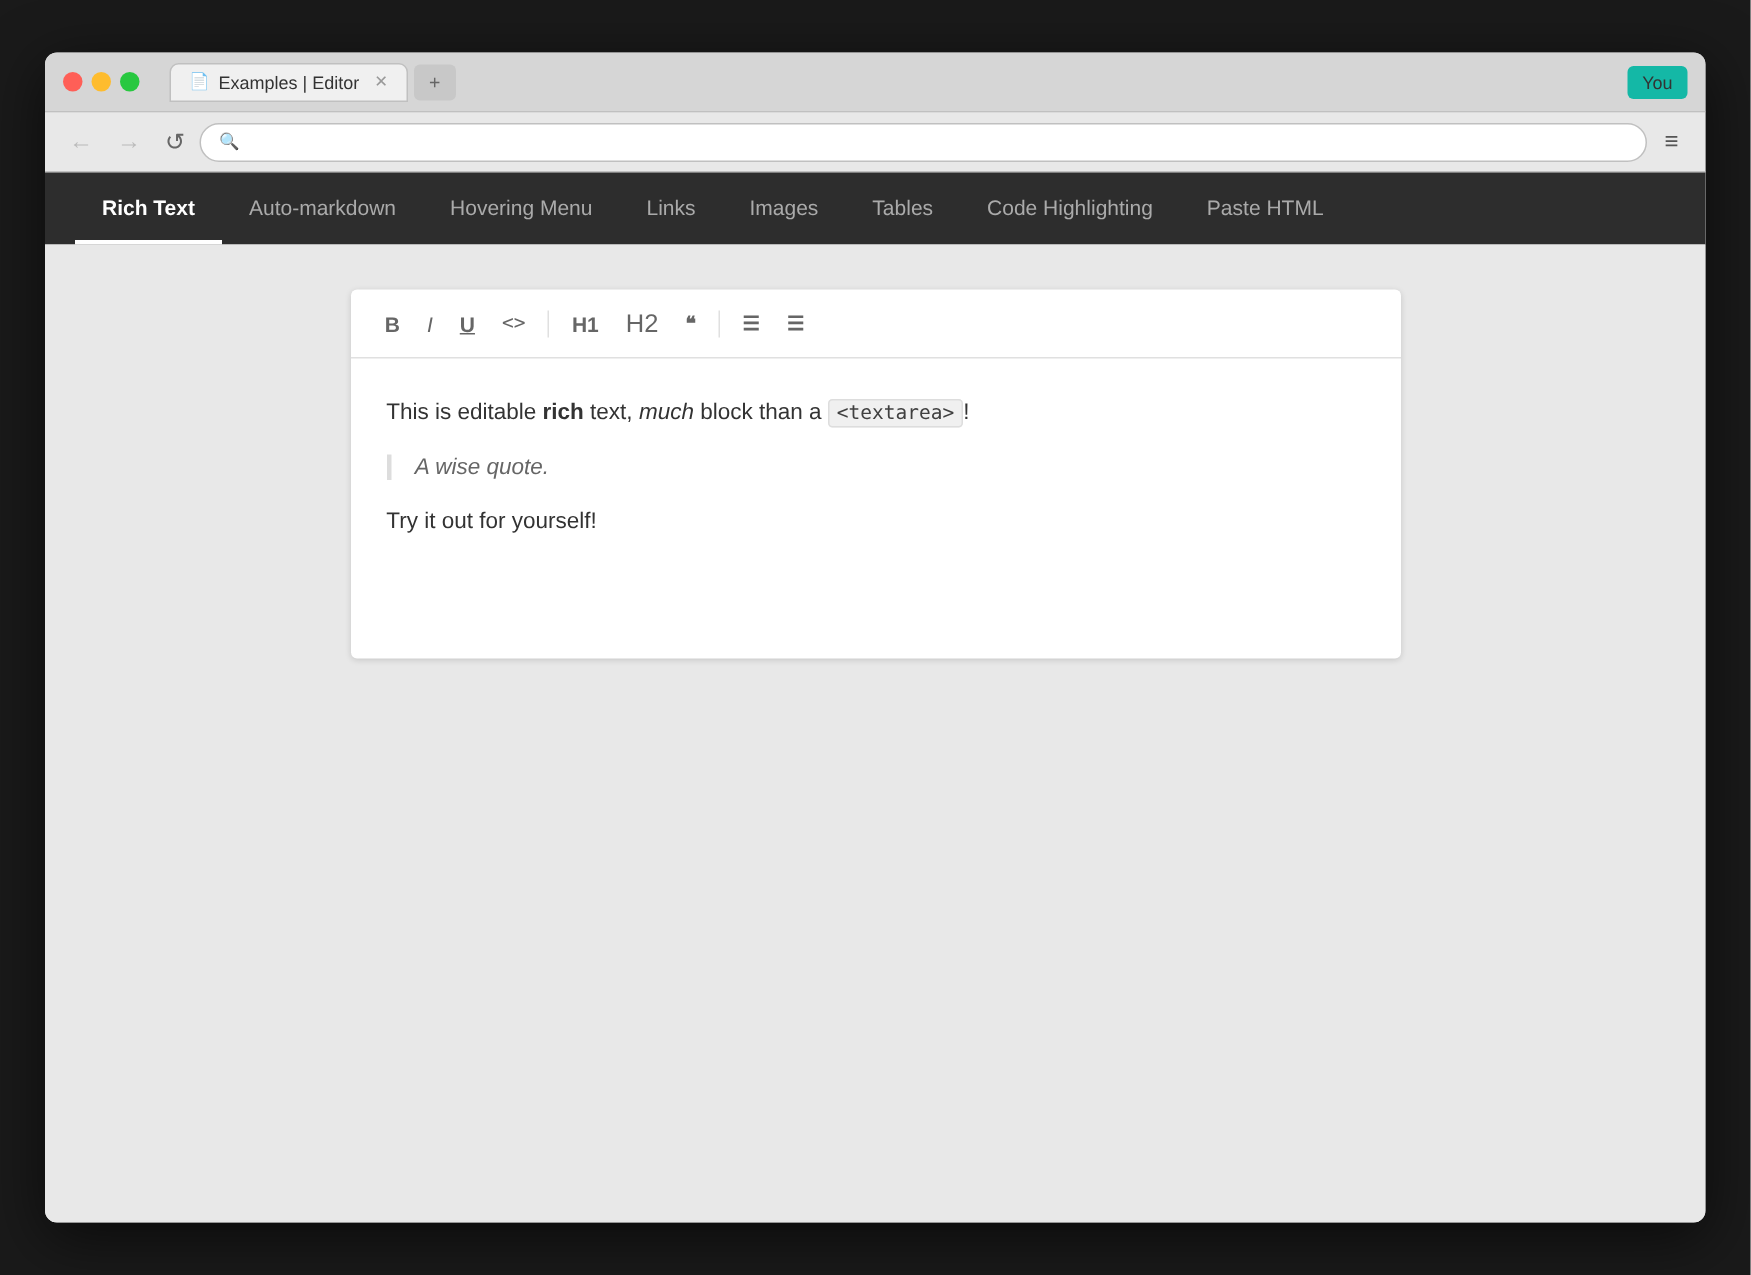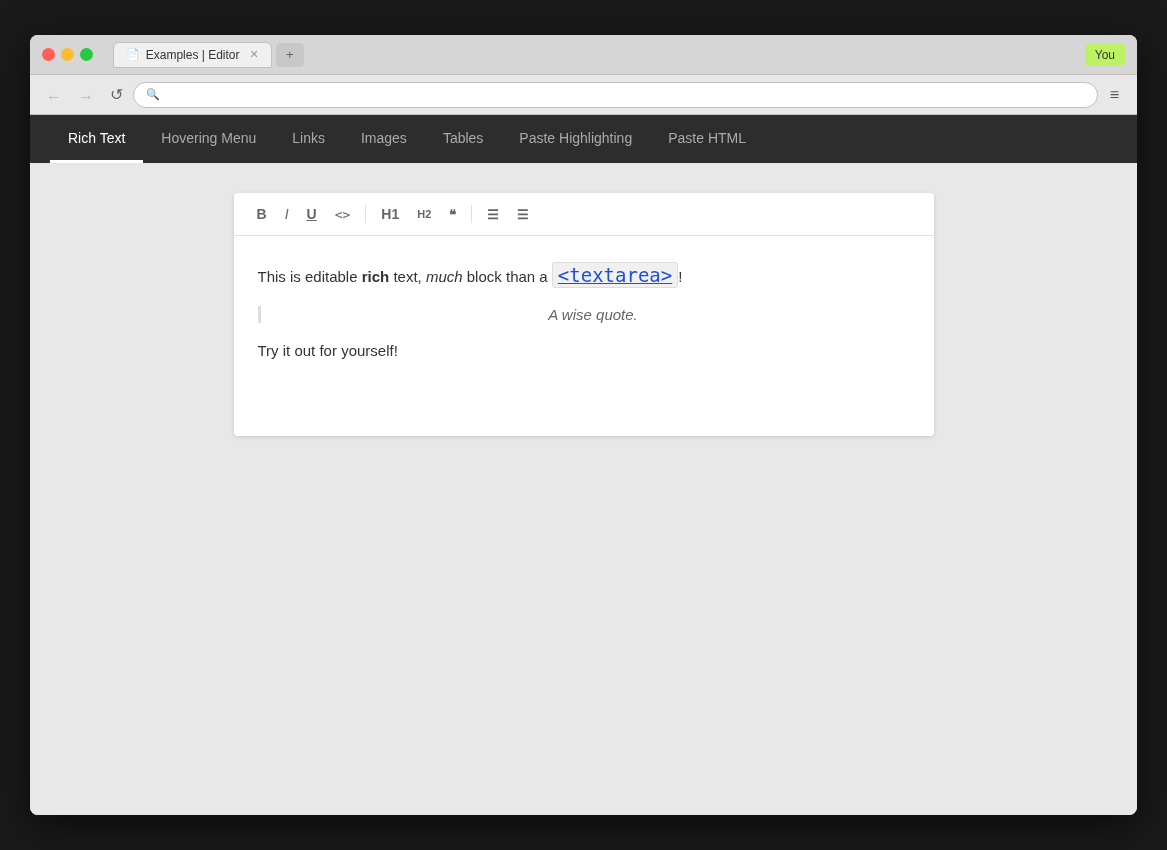--- a/index.html
+++ b/index.html
@@ -92,21 +92,21 @@
       align-items: center;
       justify-content: center;
       font-size: 13px;
       color: #666;
       margin-left: 4px;
       cursor: pointer;
     }
 
     .user-btn {
       margin-left: auto;
-      background: #bef264;
+      background: #14b8a6;
       border-radius: 4px;
       padding: 4px 10px;
       font-size: 12px;
       color: #333;
       cursor: pointer;
     }
 
     
     .nav-bar {
       background: #e8e8e8;
@@ -170,21 +170,21 @@
       color: #aaa;
       font-size: 14px;
       padding: 14px 18px;
       cursor: pointer;
       white-space: nowrap;
       border-bottom: 3px solid transparent;
       transition: color 0.2s;
     }
     .nav-tab.active {
       color: #fff;
-      font-weight: 400;
+      font-weight: 700;
       border-bottom: 3px solid #fff;
     }
 
     
     .main-content {
       flex: 1;
       background: #e8e8e8;
       padding: 30px;
       overflow-y: auto;
     }
@@ -238,34 +238,32 @@
       margin-bottom: 16px;
     }
 
     .editor-para:last-child { margin-bottom: 16px; }
 
     .code-inline {
       background: #f0f0f0;
       border: 1px solid #ddd;
       border-radius: 3px;
       font-family: monospace;
-      font-size: 19px;
+      font-size: 13px;
       padding: 1px 5px;
-      color: #1d4ed8;
-      text-decoration: underline;
+      color: #404040;
     }
 
     .blockquote {
       border-left: 3px solid #ddd;
       padding-left: 16px;
       margin: 16px 0;
       color: #666;
       font-style: italic;
       font-size: 15px;
-      text-align: center;
     }
 
     
     .icon-bold { font-weight: 900; font-style: normal; }
     .icon-italic { font-style: italic; font-weight: normal; }
     .icon-underline { text-decoration: underline; }
     .icon-code { font-family: monospace; font-size: 13px; font-weight: normal; }
   </style>
 </head>
 <body>
@@ -297,50 +295,53 @@
       <span class="address-bar-icon">🔍</span>
     </div>
     <button class="menu-btn">≡</button>
   </div>
 
   <div class="app-nav">
     <div class="nav-tab active">
       <span>Rich Text</span>
     </div>
     <div class="nav-tab">
+      <span>Auto-markdown</span>
+    </div>
+    <div class="nav-tab">
       <span>Hovering Menu</span>
     </div>
     <div class="nav-tab">
       <span>Links</span>
     </div>
     <div class="nav-tab">
       <span>Images</span>
     </div>
     <div class="nav-tab">
       <span>Tables</span>
     </div>
     <div class="nav-tab">
-      <span>Paste Highlighting</span>
+      <span>Code Highlighting</span>
     </div>
     <div class="nav-tab">
       <span>Paste HTML</span>
     </div>
   </div>
 
   <div class="main-content">
     <div class="editor-container">
 
       <div class="toolbar">
         <button class="toolbar-btn icon-bold">B</button>
         <button class="toolbar-btn icon-italic">I</button>
         <button class="toolbar-btn icon-underline">U</button>
         <button class="toolbar-btn icon-code">&lt;&gt;</button>
         <div class="toolbar-separator"></div>
         <button class="toolbar-btn" style="font-size:14px;font-weight:bold;">H1</button>
-        <button class="toolbar-btn" style="font-size:11px;font-weight:bold;">H2</button>
+        <button class="toolbar-btn" style="font-size:17px;font-weight:normal;">H2</button>
         <button class="toolbar-btn" style="font-size:13px;">❝</button>
         <div class="toolbar-separator"></div>
         <button class="toolbar-btn" style="font-size:13px;">☰</button>
         <button class="toolbar-btn" style="font-size:13px;">☰</button>
       </div>
 
       <div class="editor-body" contenteditable="true" style="">
         <p class="editor-para">
           <span>This is editable </span><strong>rich</strong><span> text, </span><em>much</em><span> block than a </span><code class="code-inline">&lt;textarea&gt;</code><span>!</span>
         </p>

